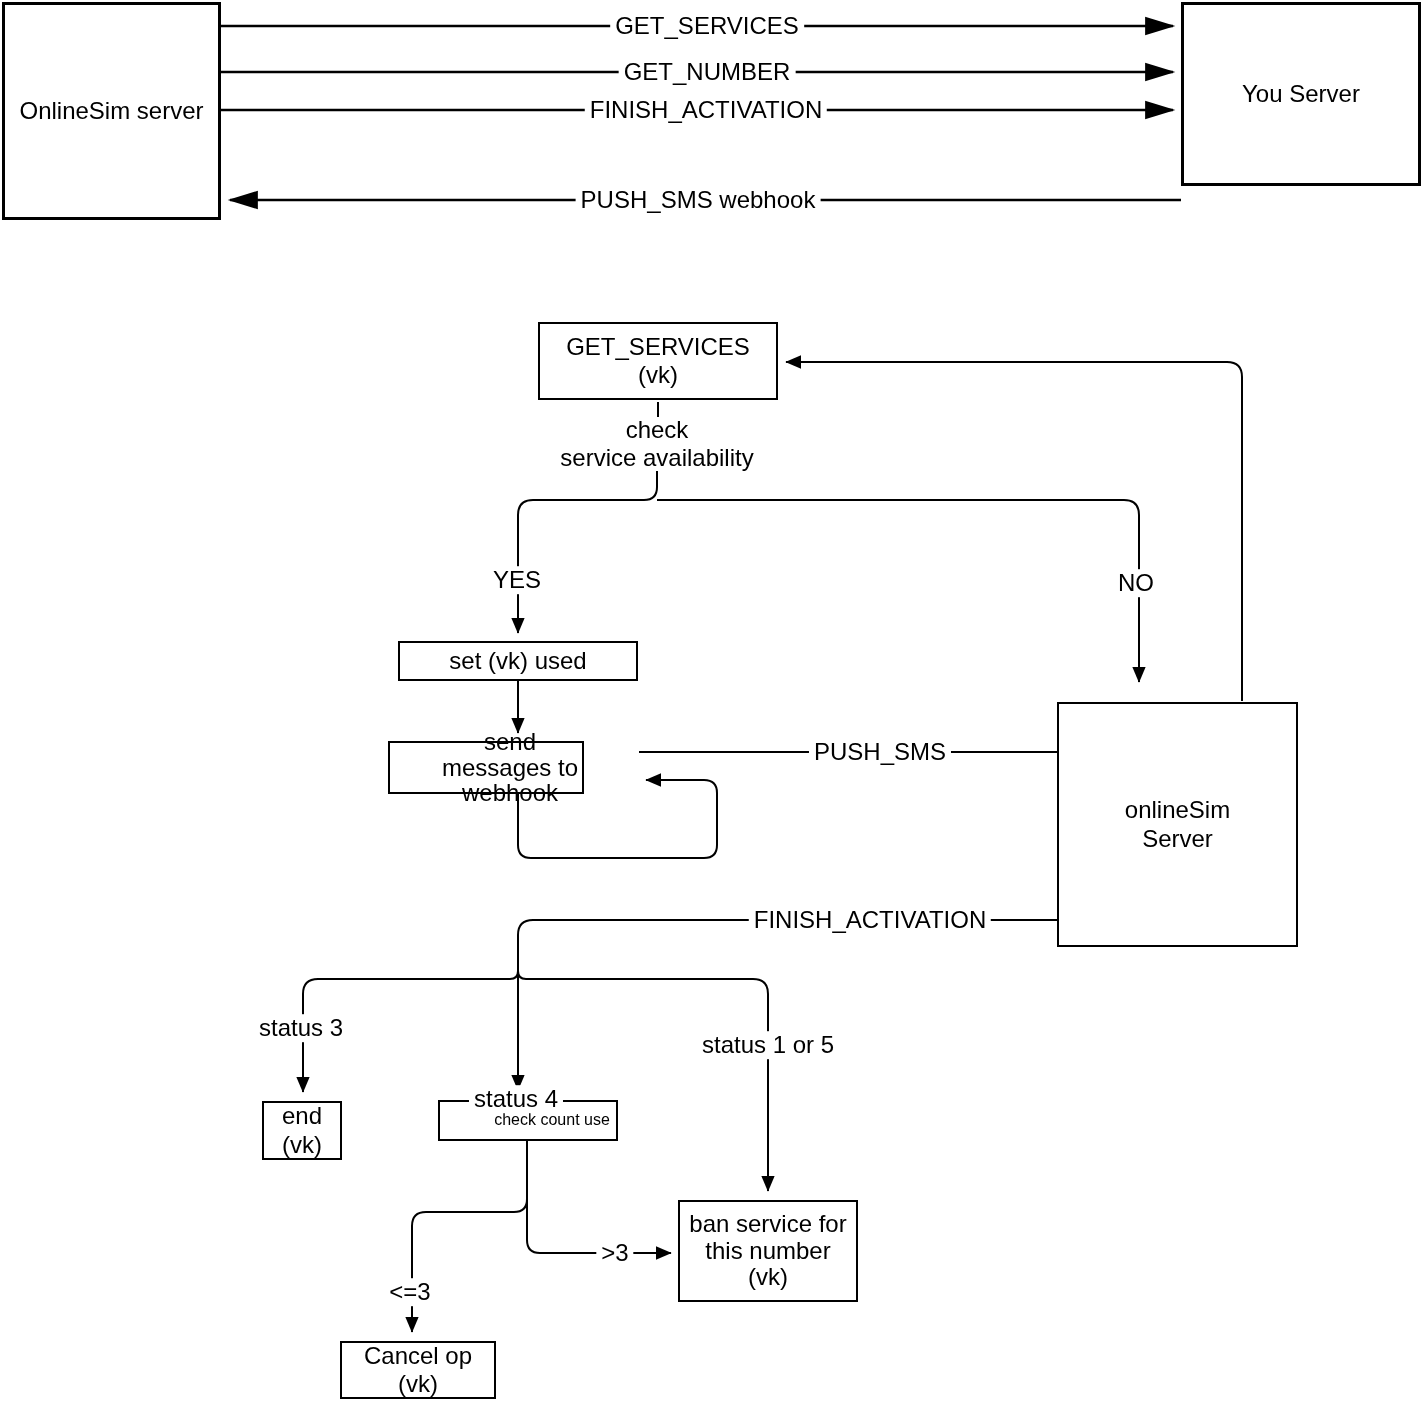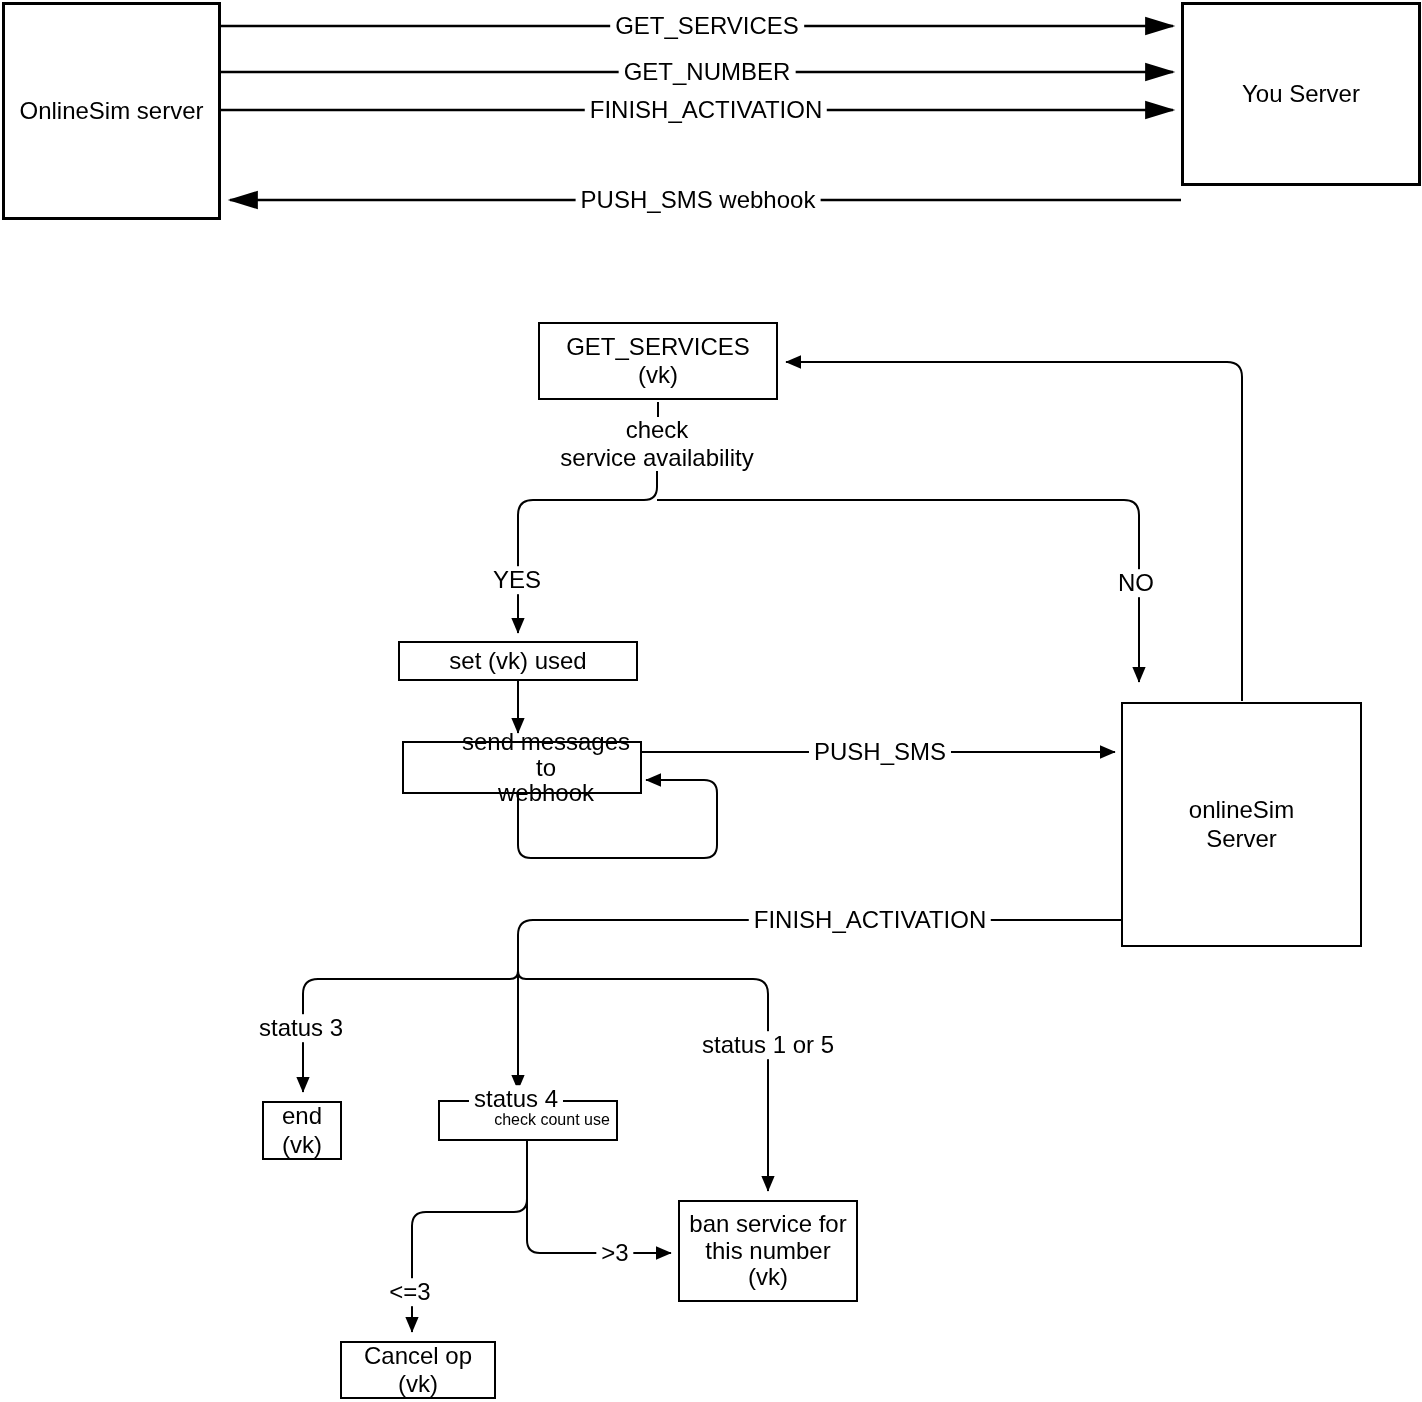--- a/index.html
+++ b/index.html
@@ -85,23 +85,23 @@
   <div class="node big" style="left:1181px; top:2px; width:240px; height:184px;">You Server</div>
 
   <div class="elabel" style="left:707px; top:26px;">GET_SERVICES</div>
   <div class="elabel" style="left:707px; top:72px;">GET_NUMBER</div>
   <div class="elabel" style="left:706px; top:110px;">FINISH_ACTIVATION</div>
   <div class="elabel" style="left:698px; top:200px;">PUSH_SMS webhook</div>
 
   <div class="node" style="left:538px; top:322px; width:240px; height:78px;">GET_SERVICES
 (vk)</div>
   <div class="node" style="left:398px; top:641px; width:240px; height:40px;">set (vk) used</div>
-  <div class="node" style="left:402px; top:741px; width:240px; height:53px; line-height:1.08;padding-left:48px;">send messages to
+  <div class="node" style="left:388px; top:741px; width:196px; height:53px; line-height:1.08;padding-left:48px;">send messages to
 webhook</div>
-  <div class="node" style="left:1121px; top:702px; width:241px; height:245px;">onlineSim
+  <div class="node" style="left:1057px; top:702px; width:241px; height:245px;">onlineSim
 Server</div>
   <div class="node" style="left:262px; top:1101px; width:80px; height:59px;">end
 (vk)</div>
   <div class="node" style="left:438px; top:1100px; width:180px; height:41px; font-size:16px;padding-left:48px;">check count use</div>
   <div class="node" style="left:678px; top:1200px; width:180px; height:102px; line-height:1.12;">ban service for
 this number
 (vk)</div>
   <div class="node" style="left:340px; top:1341px; width:156px; height:58px;">Cancel op
 (vk)</div>
 

